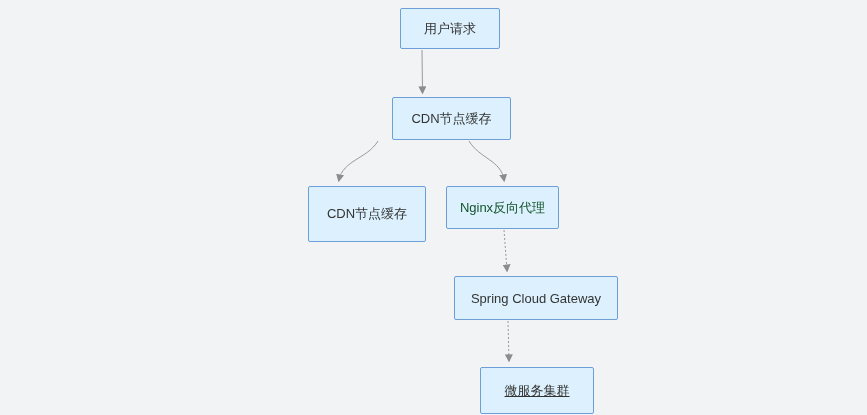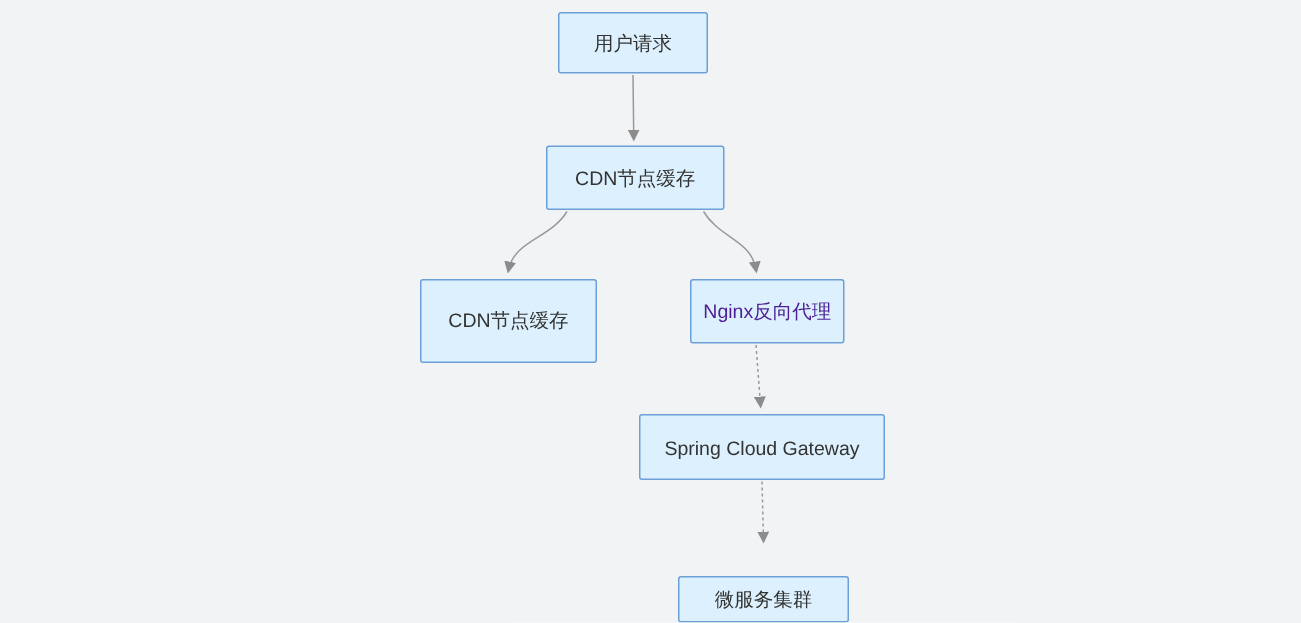--- a/index.html
+++ b/index.html
@@ -10,20 +10,21 @@
   .edge.dashed{stroke-dasharray:2 2;}
   .node{
     position:absolute;
     display:flex;align-items:center;justify-content:center;
     box-sizing:border-box;
     border:1px solid;
     border-radius:2px;
     font-size:13px;
     white-space:nowrap;
     text-align:center;
+    margin-left:28px;
   }
 </style>
 </head>
 <body>
 
 <div class="canvas" style="background: rgb(242, 243, 245);">
   <svg class="edges-layer" width="867" height="415" viewBox="0 0 867 415" xmlns="http://www.w3.org/2000/svg">
     <defs>
       <marker id="arrowhead" viewBox="0 0 10 10" refX="7" refY="5" markerWidth="8" markerHeight="8" orient="auto-start-reverse">
         <path d="M0,0 L10,5 L0,10 z" fill="#8c8c8c"></path>
@@ -34,17 +35,17 @@
         <path d="M378,141 C367,159 343,160 339,180" class="edge solid" stroke="#999999" marker-end="url(#arrowhead)"></path>
         <path d="M469,141 C480,159 501,160 504,180" class="edge solid" stroke="#999999" marker-end="url(#arrowhead)"></path>
         <path d="M504,230 L507,270" class="edge dashed" stroke="#999999" marker-end="url(#arrowhead)"></path>
         <path d="M508,321 L509,360" class="edge dashed" stroke="#999999" marker-end="url(#arrowhead)"></path>
       </g>
   </svg>
   <div id="nodes">
       <div class="node" style="left: 372px; top: 8px; width: 100px; height: 41px; background: rgb(220, 241, 253); border-color: rgb(108, 159, 216); color: rgb(51, 51, 51);">用户请求</div>
       <div class="node" style="left: 364px; top: 97px; width: 119px; height: 43px; background: rgb(220, 241, 253); border-color: rgb(108, 159, 216); color: rgb(51, 51, 51);">CDN节点缓存</div>
       <div class="node" style="left: 280px; top: 186px; width: 118px; height: 56px; background: rgb(220, 241, 253); border-color: rgb(108, 159, 216); color: rgb(51, 51, 51);">CDN节点缓存</div>
-      <div class="node" style="left: 460px; top: 186px; width: 103px; height: 43px; background: rgb(220, 241, 253); border-color: rgb(108, 159, 216); color: #4c1d95;">Nginx反向代理</div>
+      <div class="node" style="left: 418px; top: 186px; width: 113px; height: 43px; background: rgb(220, 241, 253); border-color: rgb(108, 159, 216); color: #14532d;">Nginx反向代理</div>
       <div class="node" style="left: 426px; top: 276px; width: 164px; height: 44px; background: rgb(220, 241, 253); border-color: rgb(108, 159, 216); color: rgb(51, 51, 51); text-align: center;">Spring Cloud Gateway</div>
-      <div class="node" style="left: 452px; top: 384px; width: 114px; height: 31px; background: rgb(220, 241, 253); border-color: rgb(108, 159, 216); color: rgb(51, 51, 51);">微服务集群</div>
+      <div class="node" style="left: 452px; top: 367px; width: 114px; height: 47px; background: rgb(220, 241, 253); border-color: rgb(108, 159, 216); color: rgb(51, 51, 51); text-decoration: underline;">微服务集群</div>
     </div>
 </div>
 
 </body></html>

